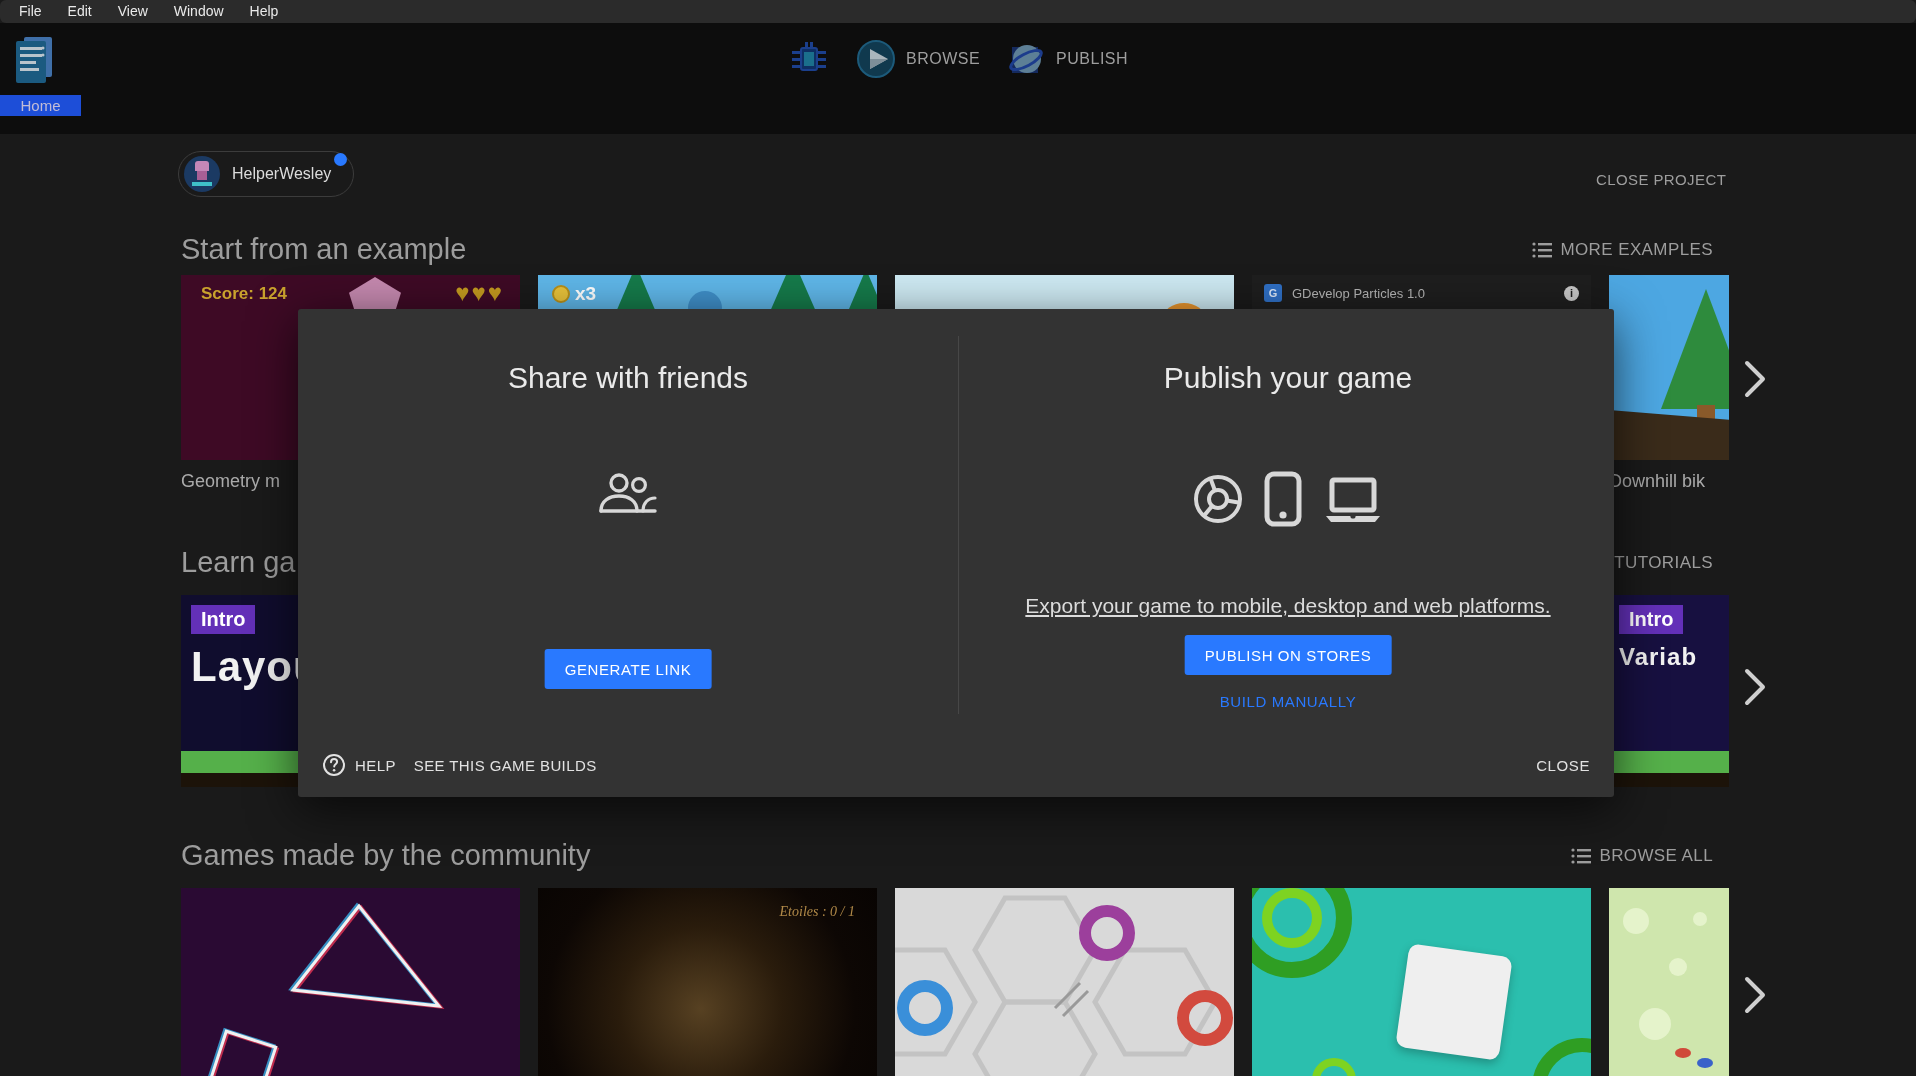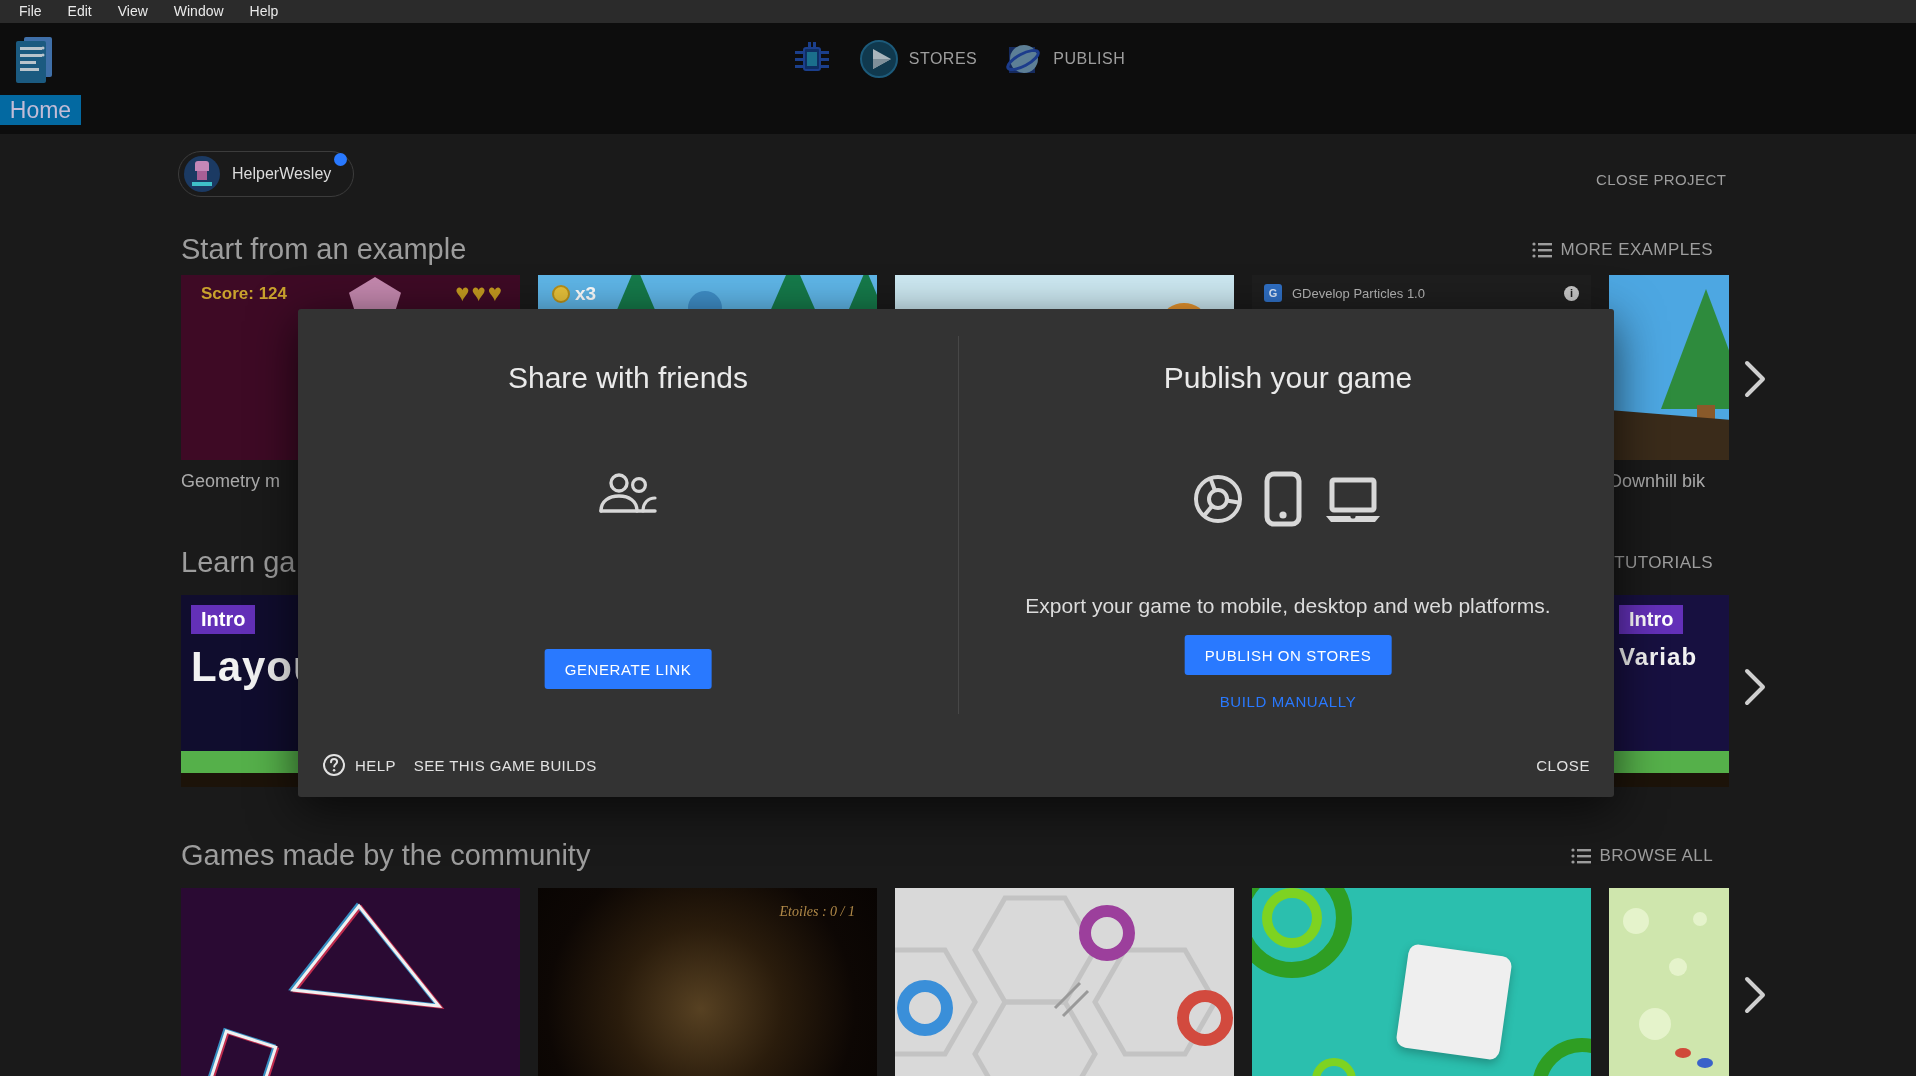--- a/index.html
+++ b/index.html
@@ -1,31 +1,31 @@
 <!DOCTYPE html>
 <html><head>
 <meta charset="utf-8">
 <style>
   html,body{margin:0;padding:0;background:#000;font-family:"Liberation Sans",sans-serif;}
   #app{position:relative;width:1916px;height:1076px;background:#1a1a1a;overflow:hidden;}
 
   
-  .menubar{position:absolute;left:0;top:0;width:100%;height:23px;background:#2b2b2b;display:flex;padding-left:6px;box-sizing:border-box;z-index:5;}
+  .menubar{position:absolute;left:0;top:0;width:100%;height:23px;background:#2b2b2b;display:flex;padding-left:6px;box-sizing:border-box;z-index:5;border-radius:6px;}
   .menubar .mitem{color:#eaeaea;font-size:14px;padding:0 13px;line-height:23px;cursor:default;}
 
   
   .toolbar{position:absolute;left:0;top:23px;width:100%;height:72px;background:#0d0d0d;z-index:4;}
   .pm-icon{position:absolute;left:12px;top:10px;width:44px;height:52px;}
   .tb-center{position:absolute;left:0;top:0;width:100%;height:72px;display:flex;align-items:center;justify-content:center;gap:26px;}
   .tb-item{display:flex;align-items:center;gap:10px;cursor:pointer;}
   .tb-label{color:#9e9e9e;font-size:16px;letter-spacing:.5px;}
 
   
   .tabbar{position:absolute;left:0;top:95px;width:100%;height:39px;background:#0d0d0d;z-index:4;}
-  .tab-home{position:absolute;left:0;top:0;width:81px;height:30px;background:#0369a1;color:#c2bcd6;font-size:23px;display:flex;align-items:center;justify-content:center;cursor:pointer;}
+  .tab-home{position:absolute;left:0;top:0;width:81px;height:21px;background:#1d4ed8;color:#c2bcd6;font-size:15px;display:flex;align-items:center;justify-content:center;cursor:pointer;}
 
   
   .userchip{position:absolute;left:178px;top:151px;height:44px;border:1px solid #3c3c3c;border-radius:24px;display:flex;align-items:center;gap:12px;padding:0 22px 0 5px;cursor:pointer;}
   .avatar{width:36px;height:36px;border-radius:50%;background:#1b3a63;position:relative;overflow:hidden;}
   .avatar .bot-head{position:absolute;left:11px;top:5px;width:14px;height:10px;background:#c487b8;border-radius:3px 3px 0 0;}
   .avatar .bot-body{position:absolute;left:13px;top:15px;width:10px;height:9px;background:#a75f96;}
   .avatar .bot-base{position:absolute;left:8px;top:26px;width:20px;height:4px;background:#3fc1c9;}
   .username{color:#dcdcdc;font-size:16px;}
   .notif-dot{position:absolute;left:334px;top:153px;width:13px;height:13px;border-radius:50%;background:#2979ff;}
   .btn-opm{position:absolute;left:1347px;top:161px;width:237px;height:37px;background:#1e479e;color:#ccd6ec;font-size:15px;letter-spacing:.4px;display:flex;align-items:center;justify-content:center;border-radius:2px;cursor:pointer;}
@@ -150,21 +150,21 @@
         <rect x="30" y="13" width="8" height="3" fill="#1b3f8c"></rect>
         <rect x="30" y="20" width="8" height="3" fill="#1b3f8c"></rect>
         <rect x="30" y="27" width="8" height="3" fill="#1b3f8c"></rect>
       </svg>
       <div class="tb-item">
         <svg width="40" height="40" viewBox="0 0 40 40">
           <circle cx="20" cy="20" r="18" fill="#10394e" stroke="#1c5a7a" stroke-width="2"></circle>
           <polygon points="14,10 32,20 14,30" fill="#aab6bd"></polygon>
           <polygon points="14,20 32,20 14,30" fill="#7e8f99"></polygon>
         </svg>
-        <span class="tb-label">STORES</span>
+        <span class="tb-label">BROWSE</span>
       </div>
       <div class="tb-item">
         <svg width="40" height="40" viewBox="0 0 40 40">
           <rect x="6" y="8" width="26" height="26" fill="#152a5e"></rect>
           <circle cx="21" cy="20" r="14" fill="#5d7f96"></circle>
           <ellipse cx="20" cy="21" rx="17" ry="6" fill="none" stroke="#1c3c8c" stroke-width="3" transform="rotate(-28 20 21)"></ellipse>
         </svg>
         <span class="tb-label">PUBLISH</span>
       </div>
     </div>
@@ -368,21 +368,21 @@
         <svg width="38" height="56" viewBox="0 0 38 56">
           <rect x="3" y="3" width="32" height="50" rx="7" fill="none" stroke="#d8d8d8" stroke-width="5"></rect>
           <circle cx="19" cy="44" r="3.6" fill="#d8d8d8"></circle>
         </svg>
         <svg width="62" height="50" viewBox="0 0 62 50">
           <rect x="10" y="6" width="42" height="30" rx="2" fill="none" stroke="#d8d8d8" stroke-width="5"></rect>
           <path d="M4 42 h54 l-5 6 h-44 z" fill="#d8d8d8"></path>
           <circle cx="31" cy="42" r="2.6" fill="#333"></circle>
         </svg>
       </div>
-      <div class="mdesc" style="top:282px;">Export your game to mobile, desktop and web platforms.</div>
+      <div class="mdesc" style="top:282px;text-decoration:underline;">Export your game to mobile, desktop and web platforms.</div>
       <div class="mbtn btn-stores">PUBLISH ON STORES</div>
       <div class="mlink">BUILD MANUALLY</div>
     </div>
 
     <div class="mfooter">
       <div class="mfoot-left">
         <div class="mfoot-btn">
           <svg width="24" height="24" viewBox="0 0 24 24">
             <circle cx="12" cy="12" r="10" fill="none" stroke="#e2e2e2" stroke-width="2"></circle>
             <path d="M9 9.2 c0-2 1.4-3.2 3.1-3.2 c1.8 0 3 1.2 3 2.8 c0 2.4-2.9 2.5-2.9 4.6" fill="none" stroke="#e2e2e2" stroke-width="2" stroke-linecap="round"></path>

